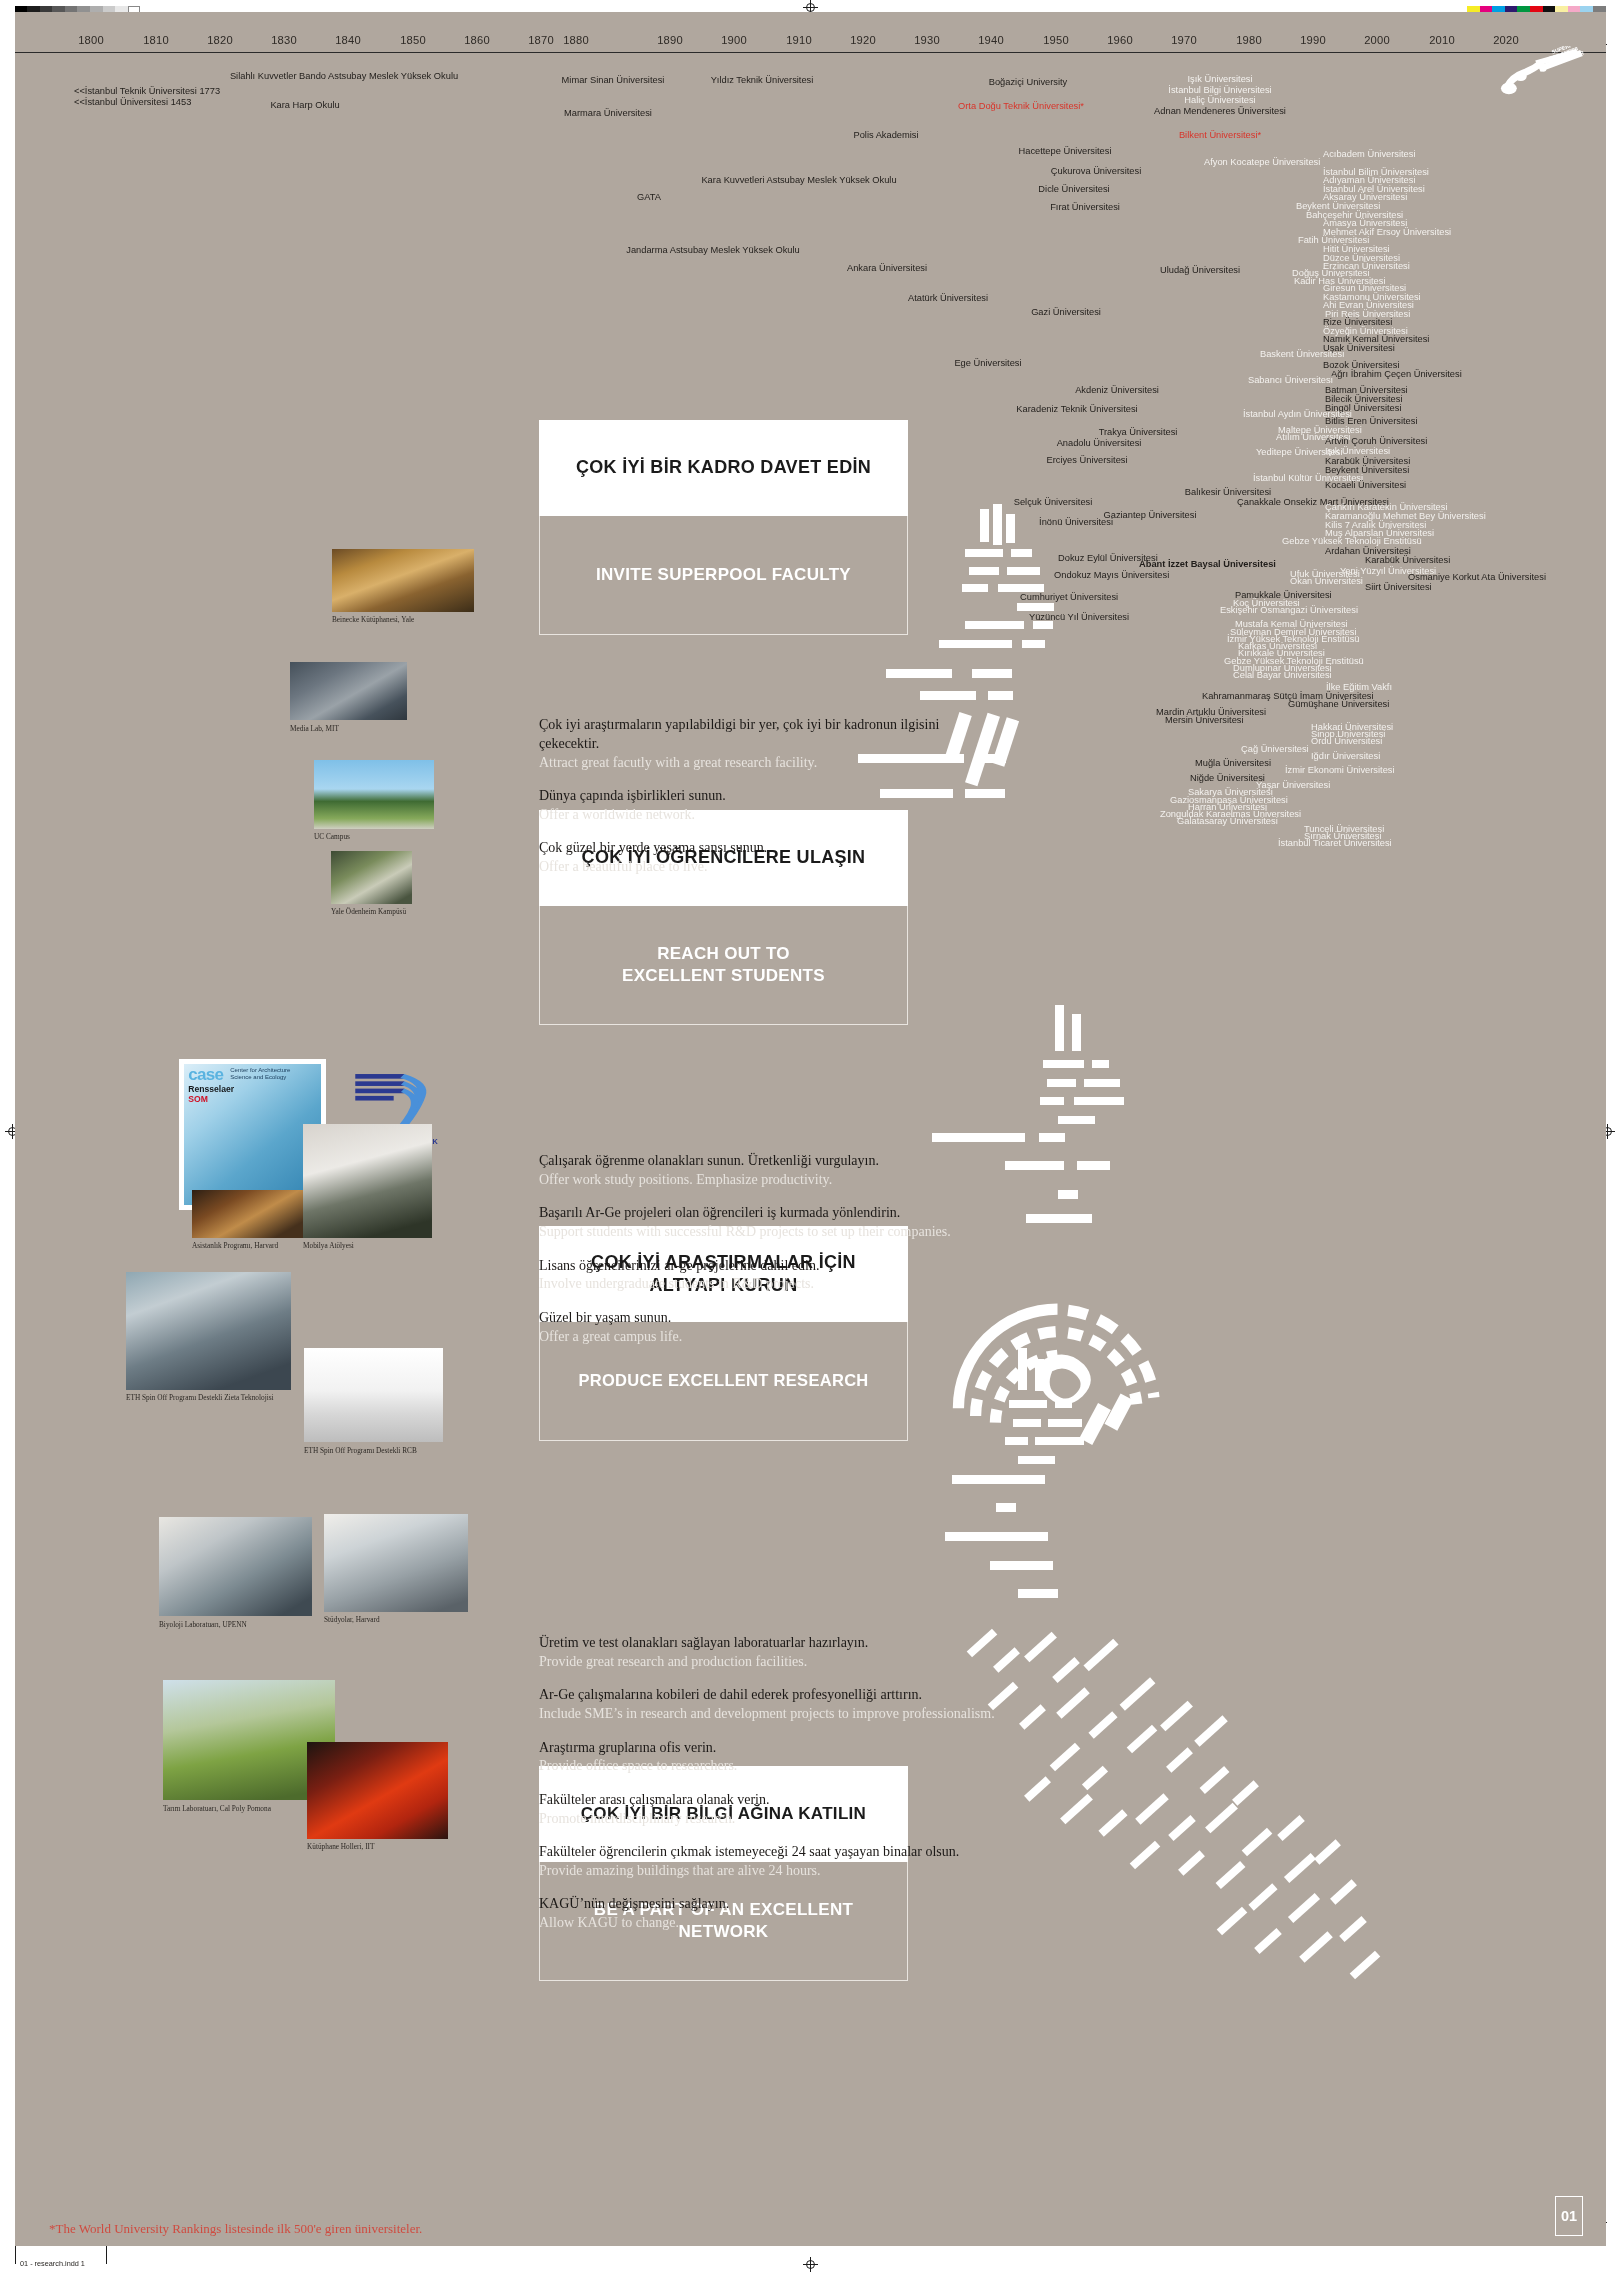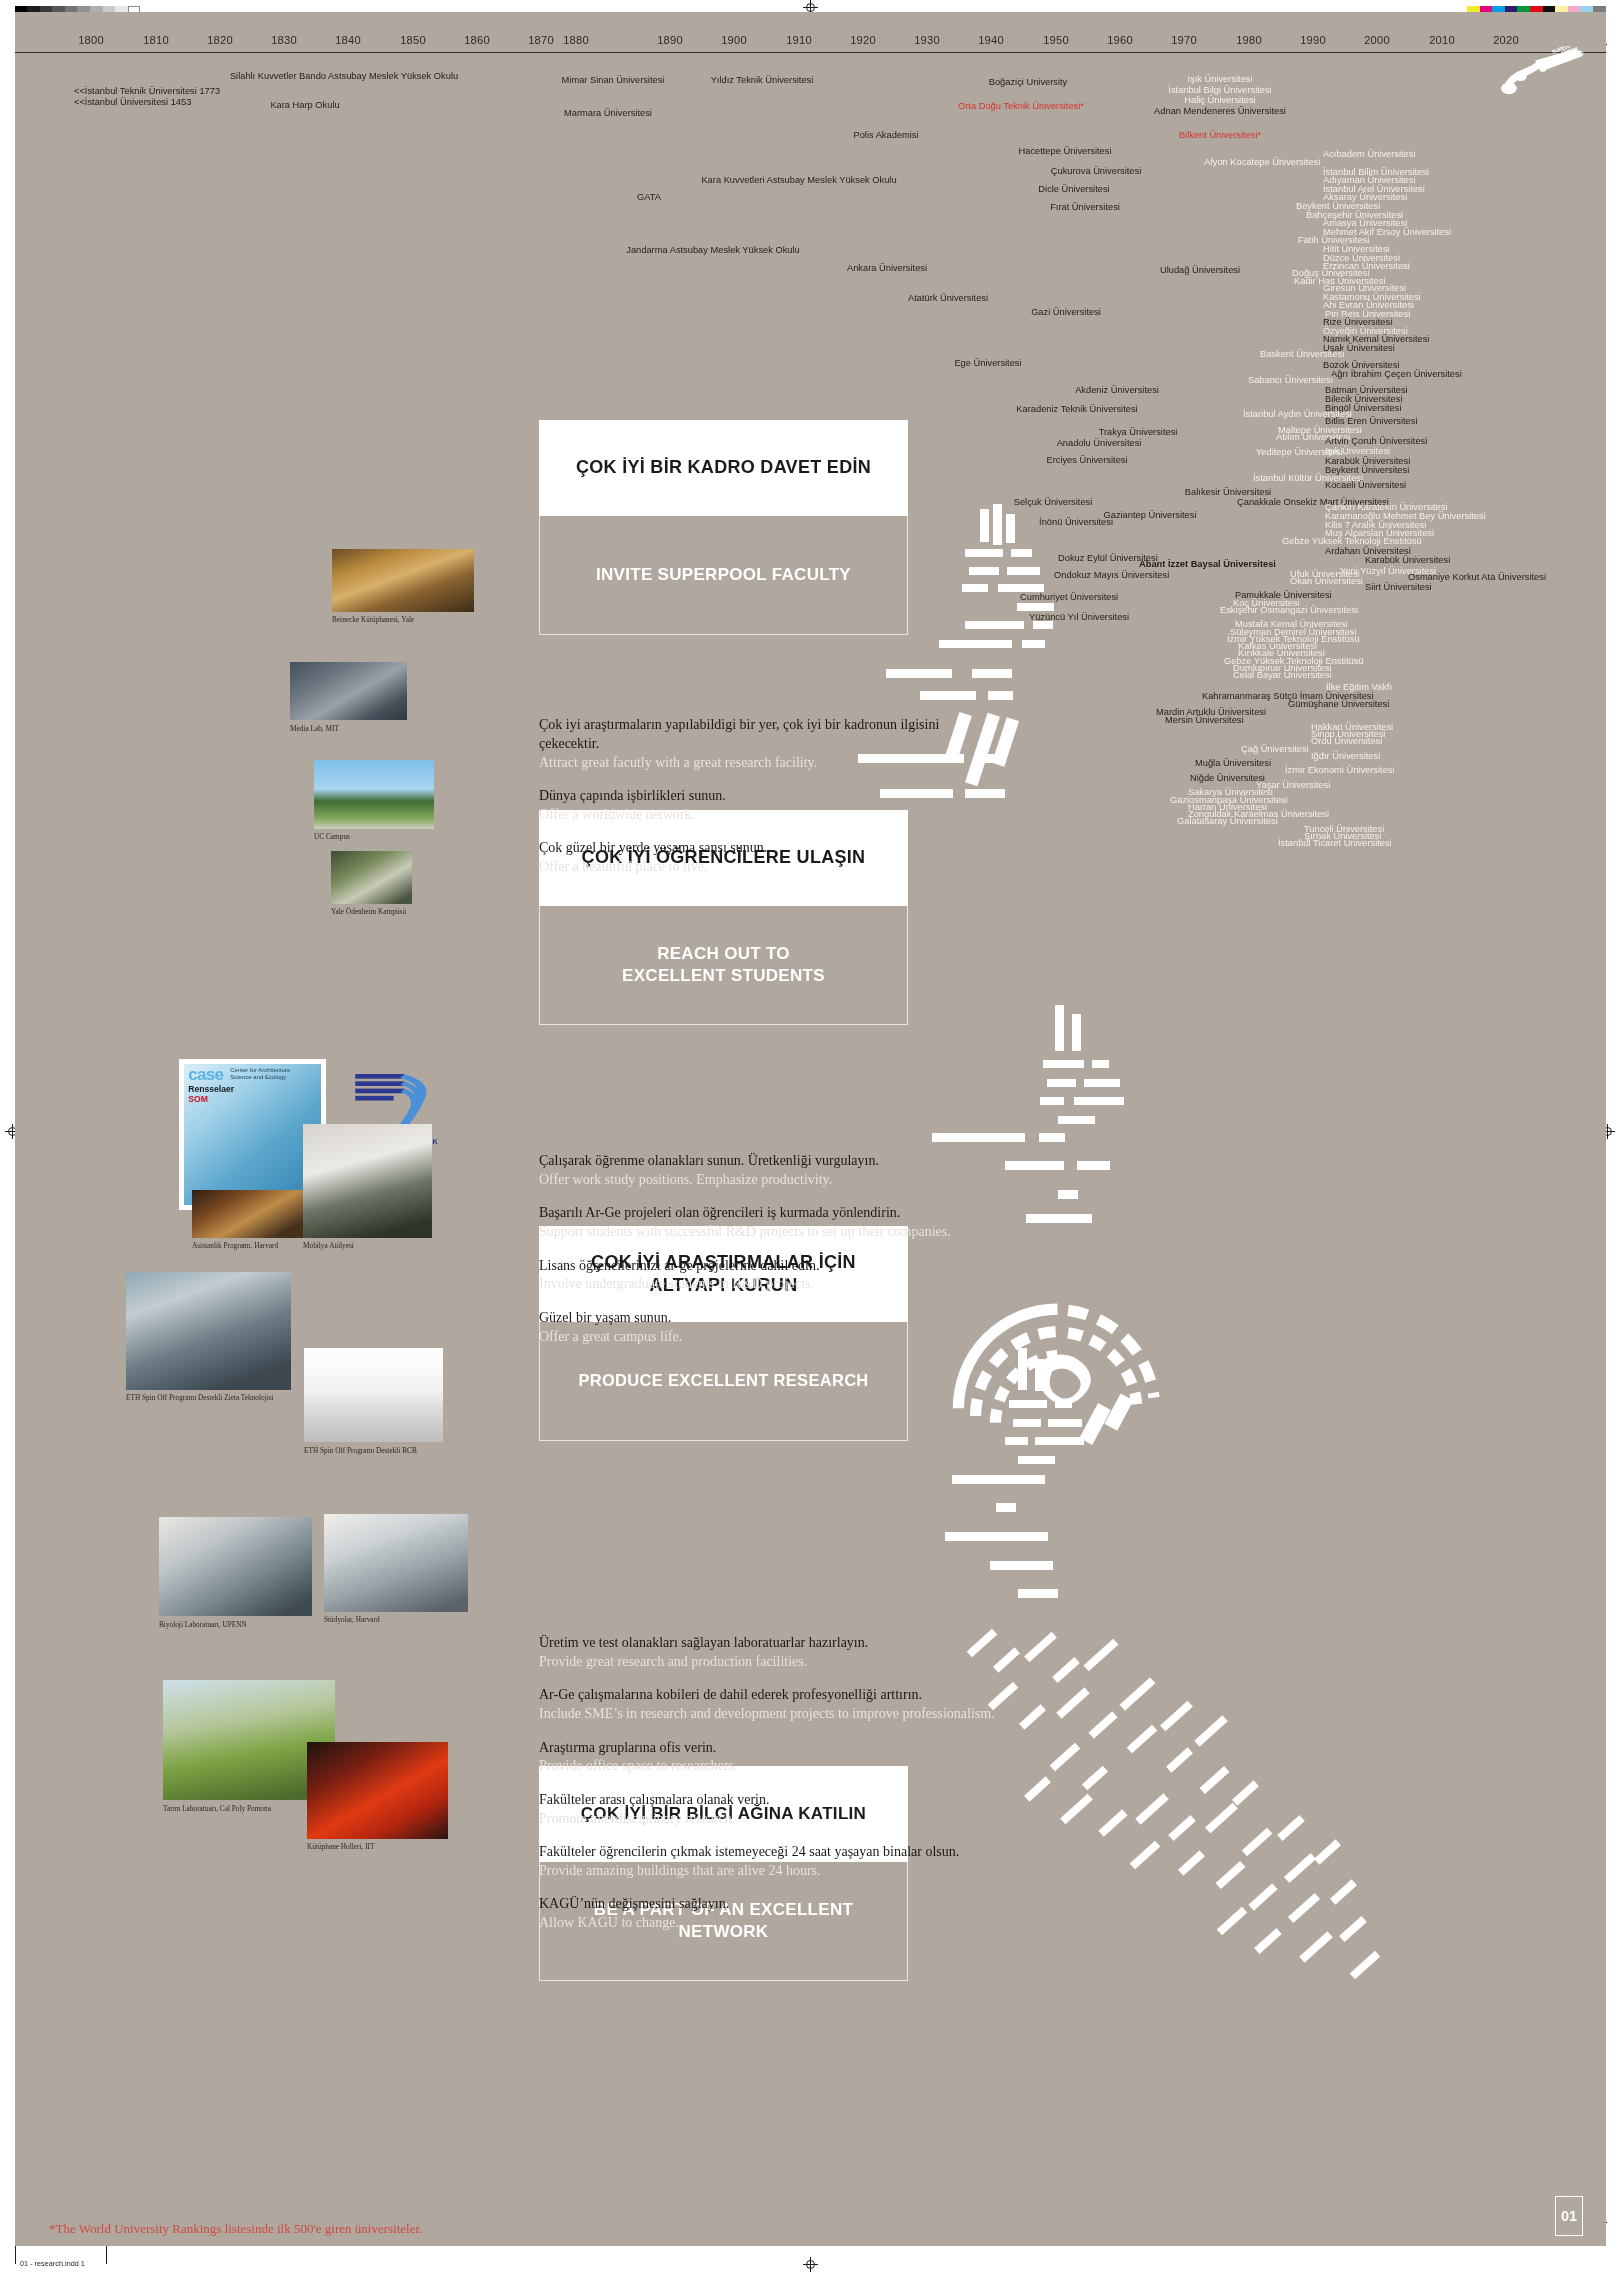--- a/index.html
+++ b/index.html
@@ -244,21 +244,21 @@
       <div class="tl-entry white left" style="left: 1311px; top: 736px;">Ordu Üniversitesi</div>
       <div class="tl-entry white left" style="left: 1241px; top: 744px;">Çağ Üniversitesi</div>
       <div class="tl-entry white left" style="left: 1311px; top: 751px;">Iğdır Üniversitesi</div>
       <div class="tl-entry left" style="left: 1195px; top: 758px;">Muğla Üniversitesi</div>
       <div class="tl-entry white left" style="left: 1285px; top: 765px;">İzmir Ekonomi Üniversitesi</div>
       <div class="tl-entry left" style="left: 1190px; top: 773px;">Niğde Üniversitesi</div>
       <div class="tl-entry white left" style="left: 1256px; top: 780px;">Yaşar Üniversitesi</div>
       <div class="tl-entry white left" style="left: 1188px; top: 787px;">Sakarya Üniversitesi</div>
       <div class="tl-entry white left" style="left: 1170px; top: 795px;">Gaziosmanpaşa Üniversitesi</div>
       <div class="tl-entry white left" style="left: 1188px; top: 802px;">Harran Üniversitesi</div>
-      <div class="tl-entry white left" style="left: 1160px; top: 809px; margin-left: 28px;">Zonguldak Karaelmas Üniversitesi</div>
+      <div class="tl-entry white left" style="left: 1160px; top: 809px;">Zonguldak Karaelmas Üniversitesi</div>
       <div class="tl-entry white left" style="left: 1177px; top: 816px;">Galatasaray Üniversitesi</div>
       <div class="tl-entry white left" style="left: 1304px; top: 824px;">Tunceli Üniversitesi</div>
       <div class="tl-entry white left" style="left: 1304px; top: 831px;">Şırnak Üniversitesi</div>
       <div class="tl-entry white left" style="left: 1278px; top: 838px;">İstanbul Ticaret Üniversitesi</div>
     </div>
 
   <svg style="position:absolute;left:1497px;top:46px;" width="99" height="53" viewBox="0 0 150 80">
     <g fill="#ffffff">
       <path d="M10 60 q10 -18 28 -24 q16 -6 28 -16 l6 8 q-14 12 -30 18 q-16 6 -24 20 z"></path>
       <ellipse cx="18" cy="64" rx="12" ry="9"></ellipse>

